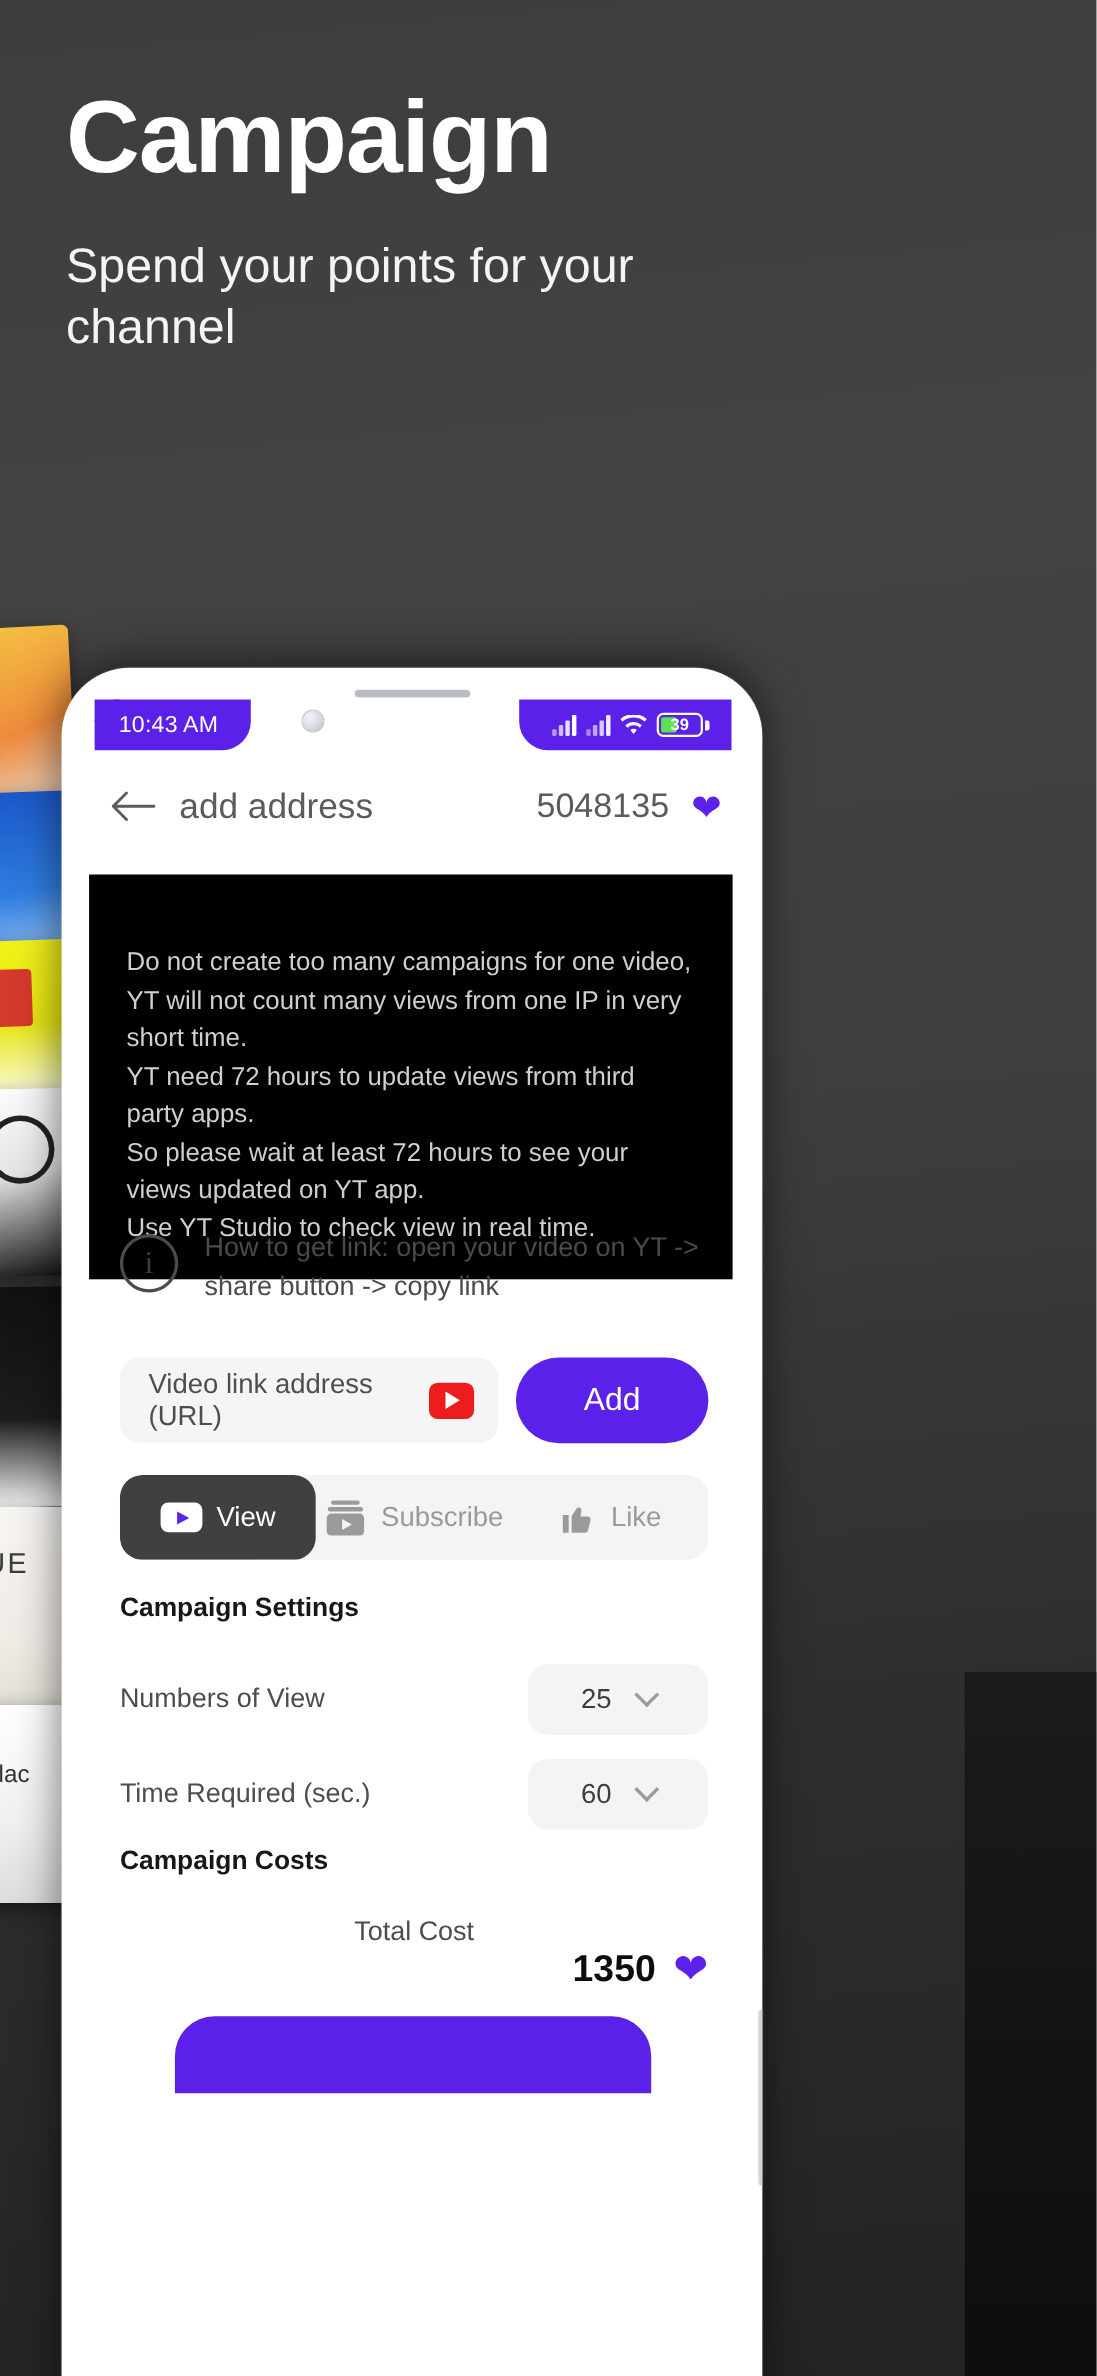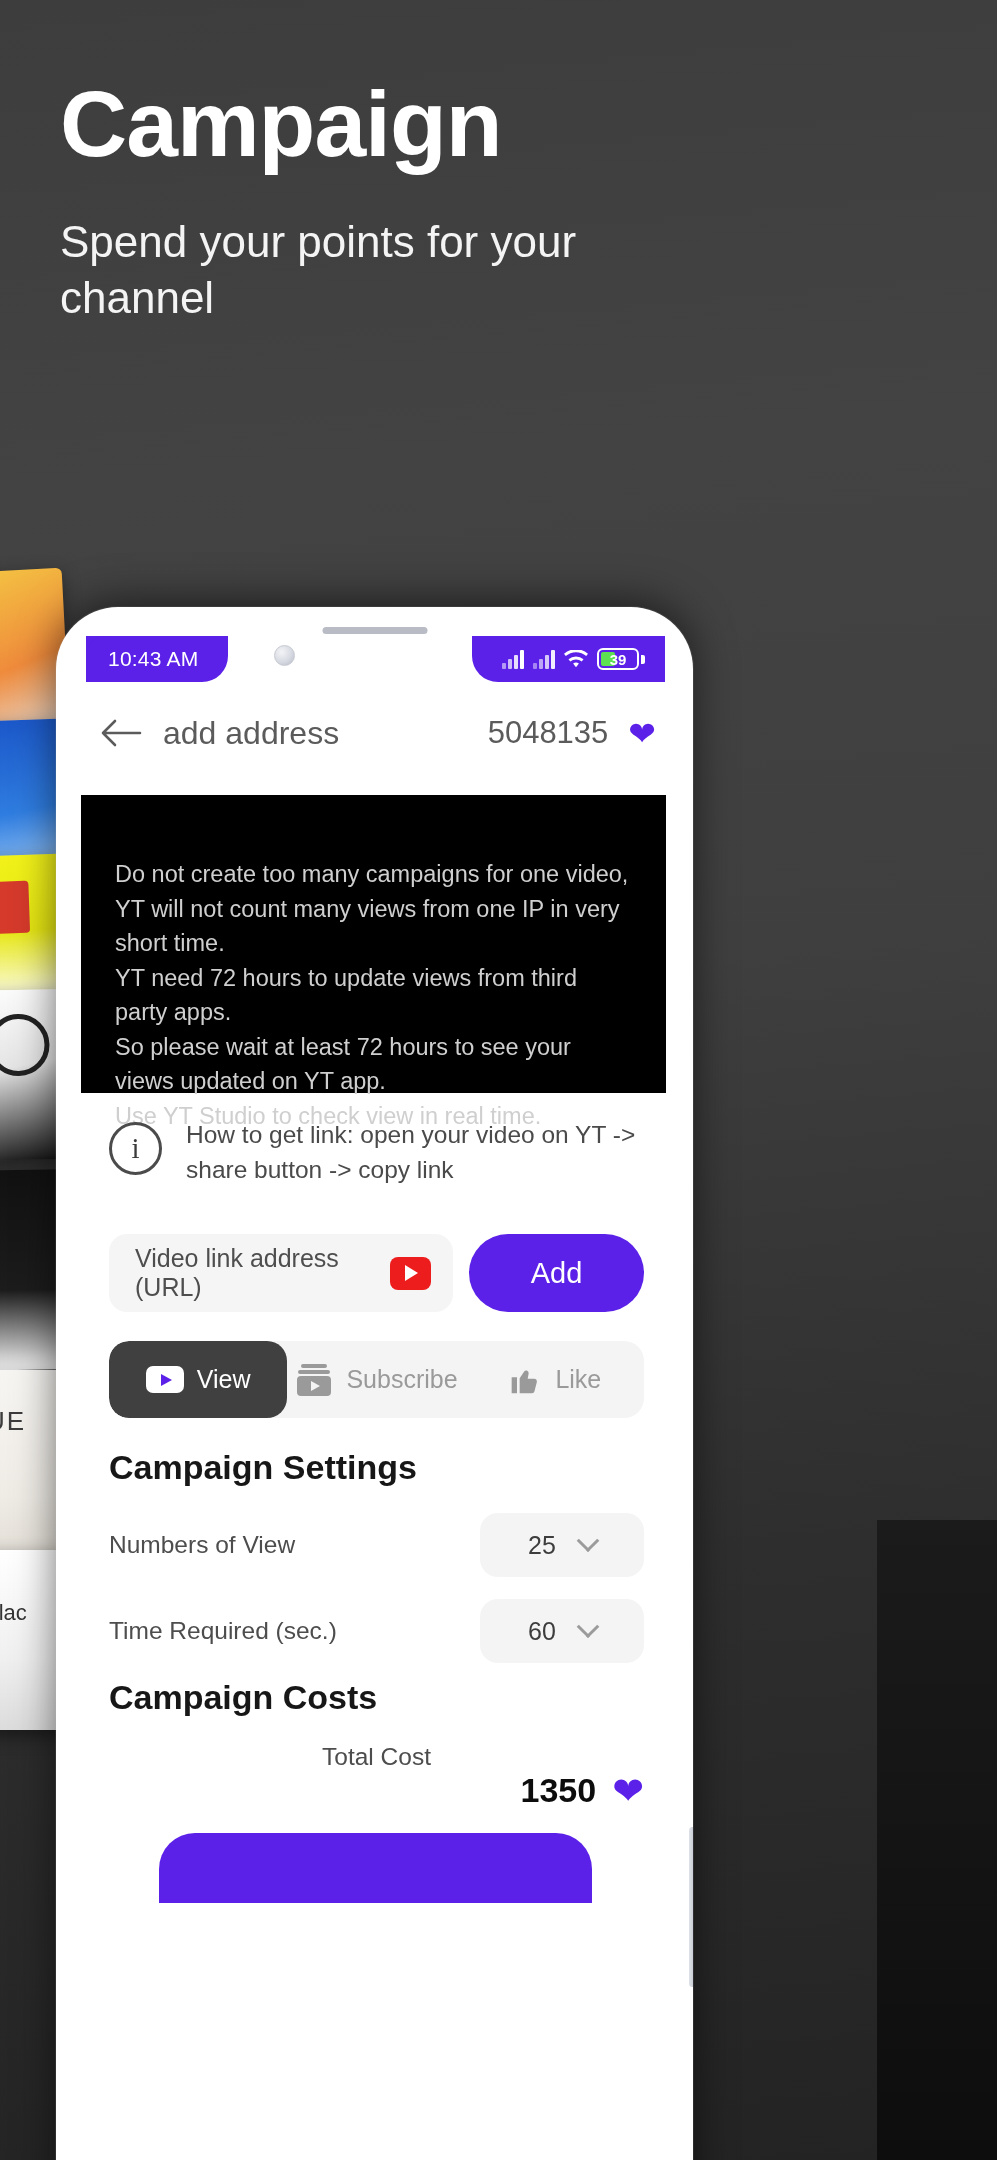--- a/index.html
+++ b/index.html
@@ -154,21 +154,21 @@
   }
   .points {
     margin-left: auto; display:flex; align-items:center; gap: 20px;
   }
   .points-value { font-size: 31px; color: #5b5b5b; }
   .heart { color: #5b21e8; font-size: 33px; line-height: 1; }
 
   
   .warnbox {
     position: absolute; left: 14px; right: 16px; top: 177px;
-    height: 298px; background: #000000;
+    height: 368px; background: #000000;
     padding: 62px 32px 0 34px;
   }
   .warnbox p {
     color: #cfcfcf; font-size: 23.5px; line-height: 1.47; white-space: pre-line;
   }
 
   
   .info-row {
     position: absolute; left: 42px; right: 40px; top: 500px;
     display: flex; align-items: flex-start; gap: 24px;
@@ -223,21 +223,21 @@
   }
   .tab-sub .bar { position:absolute; left:6px; top:0; width:26px; height:4px; background:#9a9a9a; border-radius:2px;}
   .tab-sub .bar2{ position:absolute; left:3px; top:6px; width:32px; height:4px; background:#9a9a9a; border-radius:2px;}
   .tab-sub .box { position:absolute; left:2px; top:12px; width:34px; height:20px; background:#9a9a9a; border-radius:4px;
                   display:flex; align-items:center; justify-content:center;}
   .tab-sub .box .tri{width:0;height:0;border-left:9px solid #f4f4f5;border-top:5.5px solid transparent;border-bottom:5.5px solid transparent;margin-left:2px;}
   .tab-like { width: 34px; height: 32px; color:#9a9a9a; }
 
   
   .section-title {
-    position: absolute; left: 42px; font-size: 34px; font-weight: bold; color: #171717;
+    position: absolute; left: 42px; font-size: 24px; font-weight: bold; color: #171717;
   }
   .st-settings { top: 830px; }
   .st-costs { top: 1060px; }
 
   .setting-row {
     position: absolute; left: 42px; right: 38px;
     display: flex; align-items: center;
   }
   .sr1 { top: 895px; }
   .sr2 { top: 981px; }

